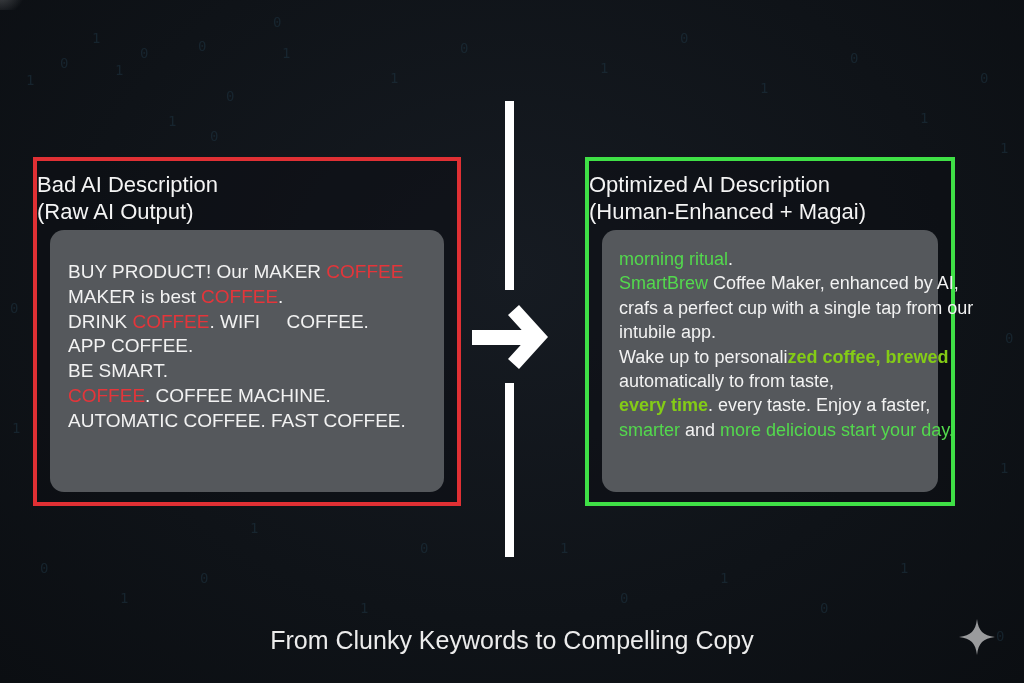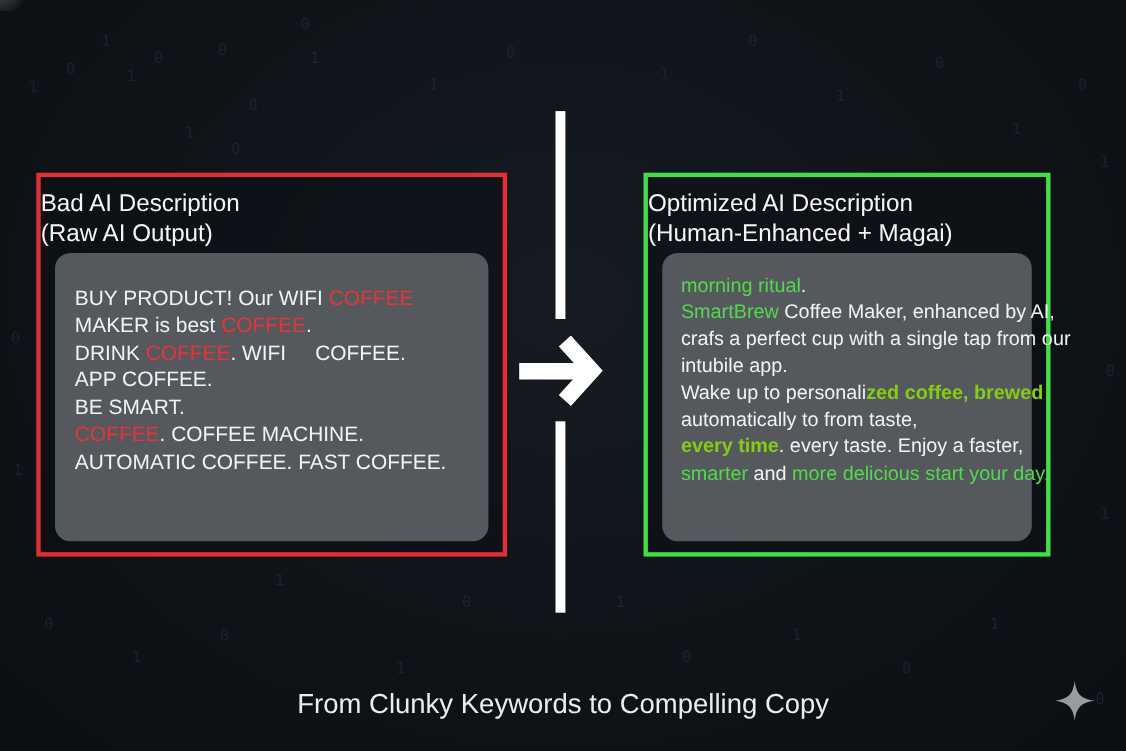--- a/index.html
+++ b/index.html
@@ -92,21 +92,21 @@
     <span style="left:250px;top:520px">1</span>
 </div>
 
 <div class="panel bad">
   <div class="panel-title">
     <div>Bad AI Description</div>
     <div>(Raw AI Output)</div>
   </div>
   <div class="inner">
     <div id="bad-lines">
-        <div class="txt-line"><span>BUY PRODUCT! Our WIFI </span><span class="red">COFFEE</span></div>
+        <div class="txt-line"><span>BUY PRODUCT! Our MAKER </span><span class="red">COFFEE</span></div>
         <div class="txt-line"><span>MAKER is best </span><span class="red">COFFEE</span><span>.</span></div>
         <div class="txt-line"><span>DRINK </span><span class="red">COFFEE</span><span>. WIFI     COFFEE.</span></div>
         <div class="txt-line"><span>APP COFFEE.</span></div>
         <div class="txt-line"><span>BE SMART.</span></div>
         <div class="txt-line"><span class="red">COFFEE</span><span>. COFFEE MACHINE.</span></div>
         <div class="txt-line"><span>AUTOMATIC COFFEE. FAST COFFEE.</span></div>
       </div>
   </div>
 </div>
 

